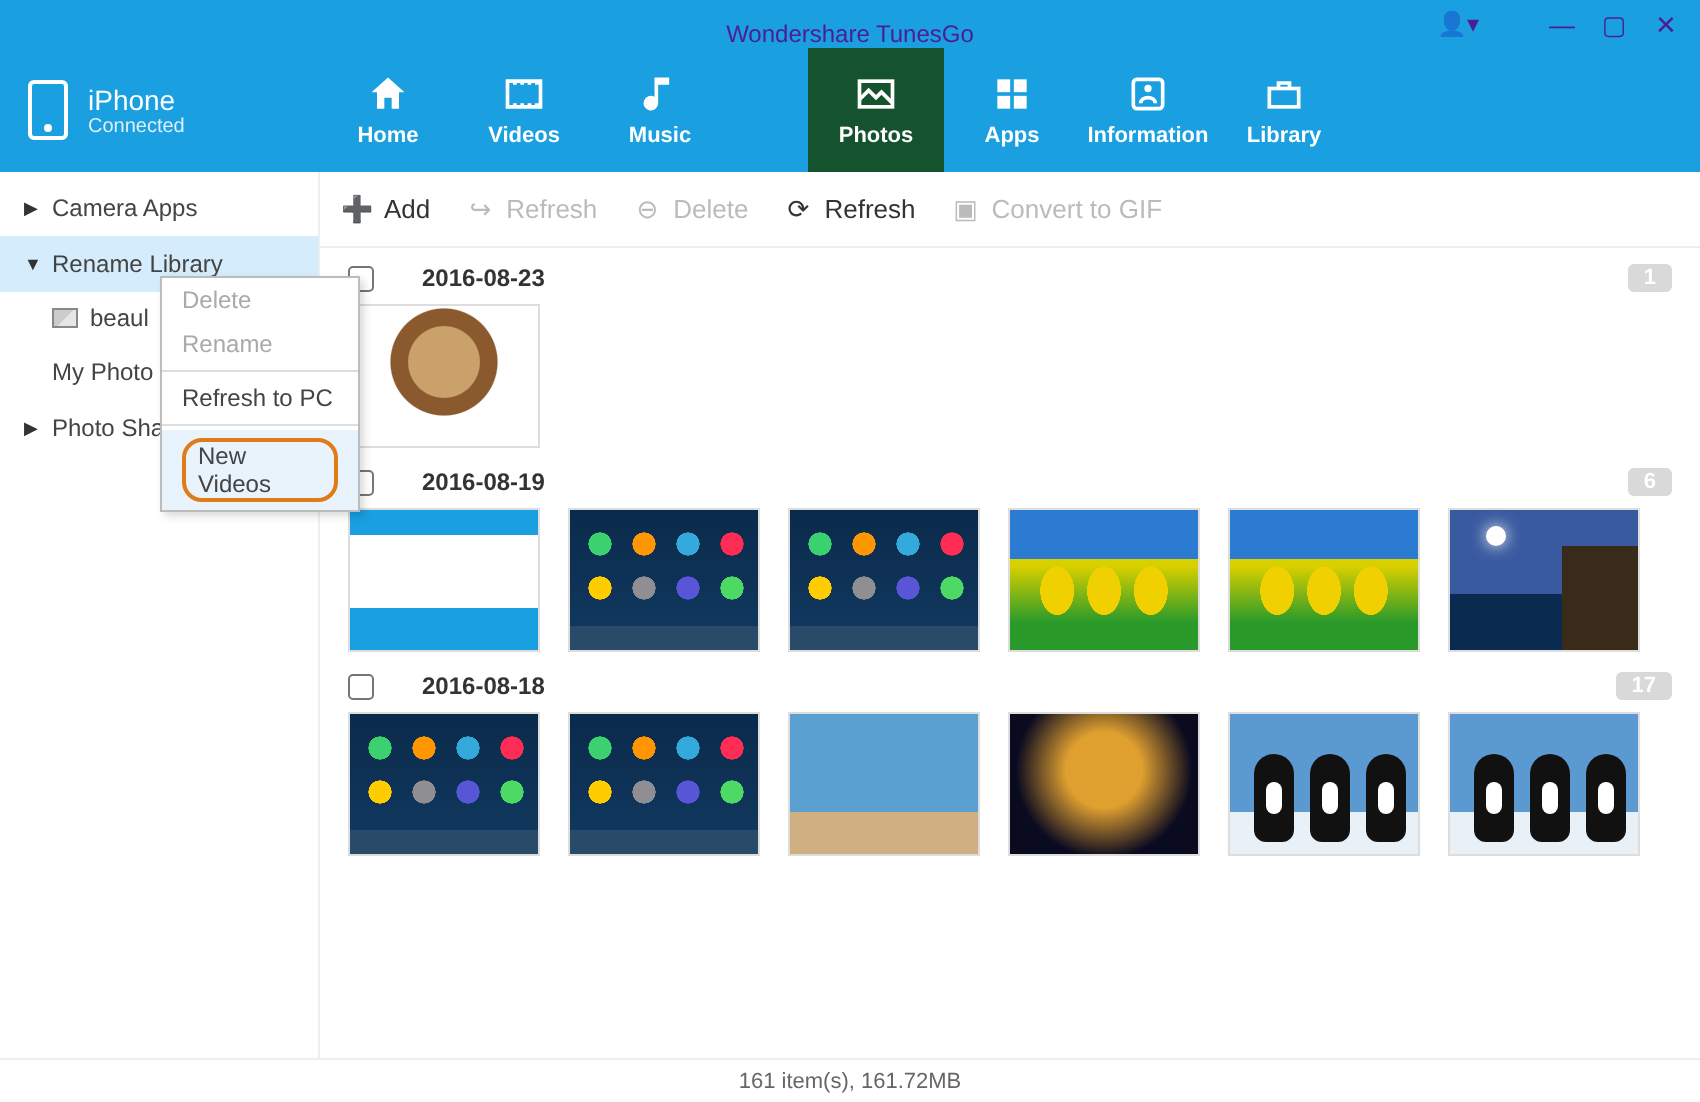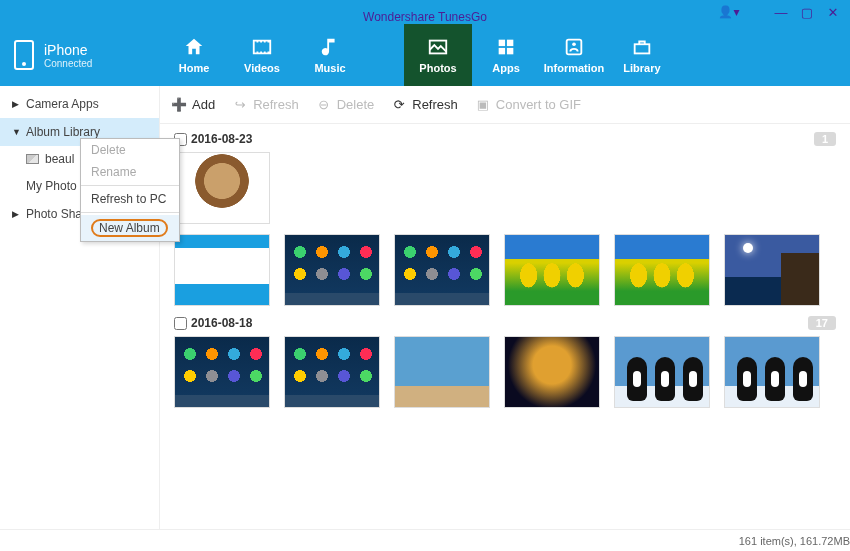--- a/index.html
+++ b/index.html
@@ -43,21 +43,21 @@
 .ctxmenu { position:absolute; left:80px; top:52px; width:100px; background:#fff; border:1px solid #bcbcbc; box-shadow:2px 2px 4px rgba(0,0,0,.15); font-size:12px; z-index:50;}
 .ctxmenu .item { padding:4px 10px; cursor:pointer; }
 .ctxmenu .item.disabled { color:#aaa; }
 .ctxmenu hr { border:none; border-top:1px solid #ddd; margin:2px 0;}
 .ctxmenu .item.hl { background:#e8f3fb; }
 .ctxmenu .ring { display:inline-block; border:2px solid #e07b1a; border-radius:10px; padding:0 6px;}
 
 
 .content { flex:1; overflow:auto; padding:8px 14px 0 14px; }
 .group { margin-bottom:10px;}
-.group-head { display:flex; align-items:center; font-size:12px; font-weight:bold; color:#333; gap:4px; margin-bottom:6px; }
+.group-head { display:flex; align-items:center; font-size:12px; font-weight:bold; color:#333; gap:24px; margin-bottom:6px; }
 .group-head input[type=checkbox]{margin:0;}
 .count-badge { margin-left:auto; background:#d9d9d9; color:#fff; font-size:11px; font-weight:bold; padding:1px 8px; border-radius:3px;}
 .thumbs { display:flex; gap:14px; }
 .thumb { width:96px; height:72px; border:1px solid #ddd; background:#eee; position:relative; overflow:hidden;}
 
 
 .dog { background: radial-gradient(circle at 50% 40%, #caa06b 28%, #8a5a2e 29% 42%, #fff 43%); }
 .screens { background: linear-gradient(#1a9fe0 18%, #fff 18% 70%, #1a9fe0 70%); }
 .ios { background:
   linear-gradient(#0a2a4a,#123a62);
@@ -84,21 +84,21 @@
 .cliff { background:linear-gradient(180deg,#3a5aa0 60%,#0a2a50 60%);}
 .cliff::before{content:"";position:absolute;right:0;bottom:0;width:40%;height:75%;background:#3a2a1a;}
 .cliff::after{content:"";position:absolute;left:18px;top:8px;width:10px;height:10px;background:#fff;border-radius:50%;box-shadow:0 0 8px #fff;}
 .jelly { background:radial-gradient(circle at 50% 40%,#e0a030 30%,#0a0a20 70%);}
 .peng { background:linear-gradient(#5a9ad0 70%,#e8f0f8 70%);}
 .peng::before{content:"";position:absolute;left:12px;bottom:6px;width:20px;height:44px;background:#111;border-radius:10px 10px 6px 6px;box-shadow:28px 0 0 #111,56px 0 0 #111;}
 .peng::after{content:"";position:absolute;left:18px;bottom:20px;width:8px;height:16px;background:#fff;border-radius:4px;box-shadow:28px 0 0 #fff,56px 0 0 #fff;}
 .beach { background:linear-gradient(#5aa0d0 70%,#d0b080 70%);}
 
 
-.statusbar { height:22px; border-top:1px solid #eee; font-size:11px; color:#666; display:flex; align-items:center; justify-content:flex-end;}
+.statusbar { height:22px; border-top:1px solid #eee; font-size:11px; color:#666; display:flex; align-items:center; justify-content:center;}
 
 
 .content::-webkit-scrollbar{width:8px;} .content::-webkit-scrollbar-thumb{background:#ccc;}
 </style>
 </head>
 <body>
 
 <div class="titlebar">
   <span>Wondershare TunesGo</span>
   <span class="user-icon">👤▾</span>
@@ -171,42 +171,42 @@
 </div>
 
 <div class="main">
   <div class="sidebar">
     <div class="side-item">
         <span class="tri">▶</span>
         <span>Camera Apps</span>
       </div>
     <div class="side-item active">
         <span class="tri">▼</span>
-        <span>Album Library</span>
+        <span>Rename Library</span>
       </div>
     <div class="side-sub">
         <span class="pic-icon"></span>
         <span>beaul</span>
       </div>
     <div class="side-item" style="padding-left:12px;">
         <span class="tri"></span>
         <span>My Photo S</span>
       </div>
     <div class="side-item">
         <span class="tri">▶</span>
         <span>Photo Shared</span>
       </div>
 
     <div class="ctxmenu">
       <div class="item disabled">Delete</div>
       <div class="item disabled">Rename</div>
       <hr>
       <div class="item">Refresh to PC</div>
       <hr>
-      <div class="item hl"><span class="ring">New Album</span></div>
+      <div class="item hl"><span class="ring">New Videos</span></div>
     </div>
   </div>
 
   <div style="flex:1; display:flex; flex-direction:column;">
 
     <div class="toolbar">
       <div class="btn primary">
           <span class="tool-icon">➕</span>
           <span>Add</span>
         </div>
@@ -233,20 +233,25 @@
           <div class="group-head">
             <input type="checkbox" style="">
             <span>2016-08-23</span>
             <span class="count-badge">1</span>
           </div>
           <div class="thumbs">
             <div class="thumb dog"></div>
           </div>
         </div>
         <div class="group">
+          <div class="group-head">
+            <input type="checkbox" style="">
+            <span>2016-08-19</span>
+            <span class="count-badge">6</span>
+          </div>
           <div class="thumbs">
             <div class="thumb screens"></div>
             <div class="thumb ios"></div>
             <div class="thumb ios"></div>
             <div class="thumb tulips"></div>
             <div class="thumb tulips"></div>
             <div class="thumb cliff"></div>
           </div>
         </div>
         <div class="group">

